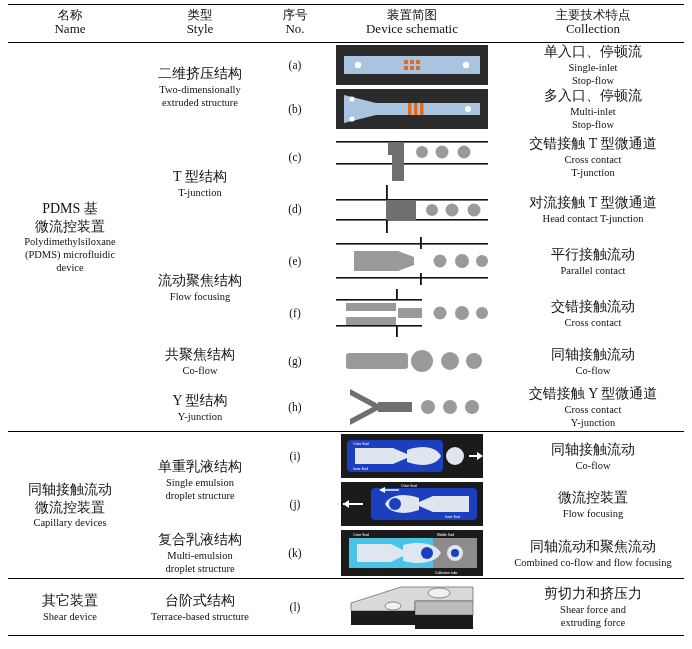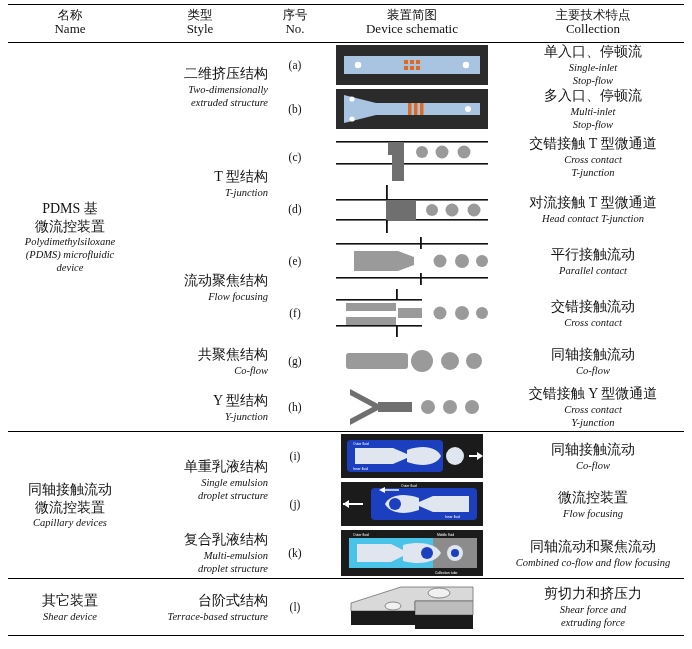--- a/index.html
+++ b/index.html
@@ -20,25 +20,25 @@
   .rule-top{border-top:1.6px solid #000;}
   .rule-mid{border-top:1px solid #000;}
   .rule-bot{border-top:1.6px solid #000;}
   th,td{padding:0;vertical-align:middle;text-align:center;}
   th{
     font-weight:normal;
     padding:3px 0 5px 0;
     line-height:1.15;
   }
   .cn{font-size:14px;}
-  .en{font-size:10.5px;font-style:italic;}
+  .en{font-size:10.5px;}
   .hdr-cn{font-size:12.5px;}
   .hdr-en{font-size:13px;}
   td.name{font-size:12px;line-height:1.25;}
-  td.style{font-size:12px;line-height:1.25;text-align:right;}
+  td.style{font-size:12px;line-height:1.25;}
   td.no{font-size:11.5px;}
   td.tech{font-size:12px;line-height:1.25;}
   
   td.sch{padding:2px 0;}
   .schwrap{display:flex;align-items:center;justify-content:center;height:100%;}
   svg{display:block;}
   .lbl{font-family:"Liberation Sans",sans-serif;}
 </style>
 </head>
 <body>

